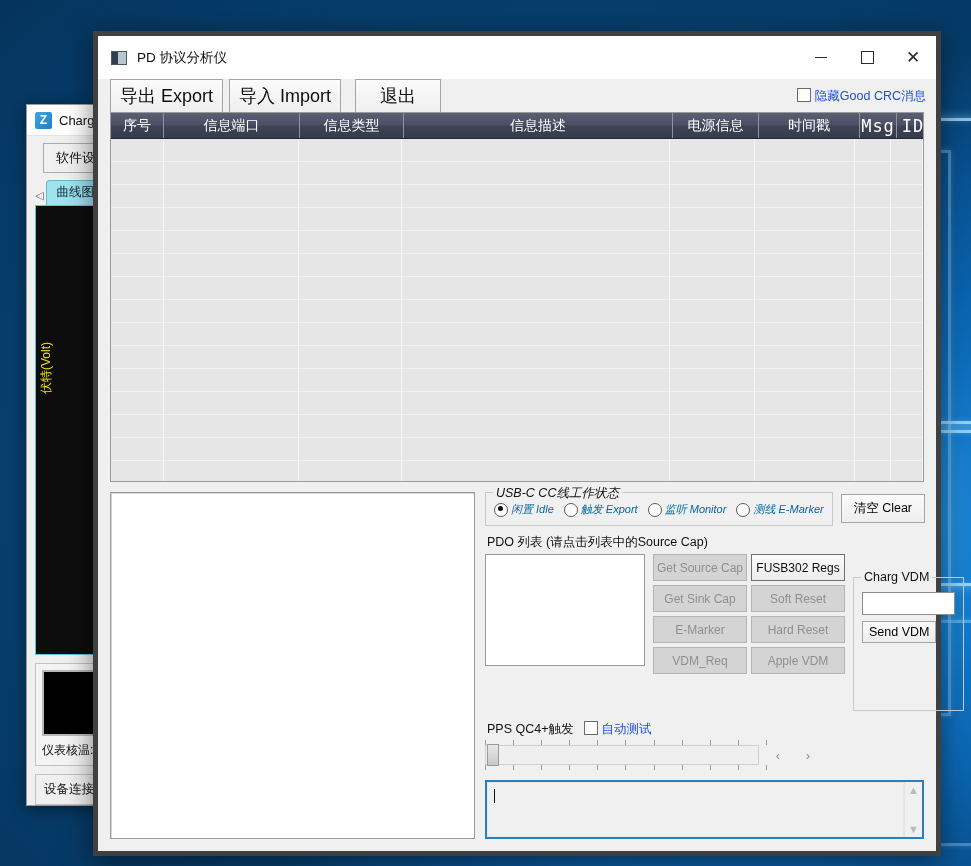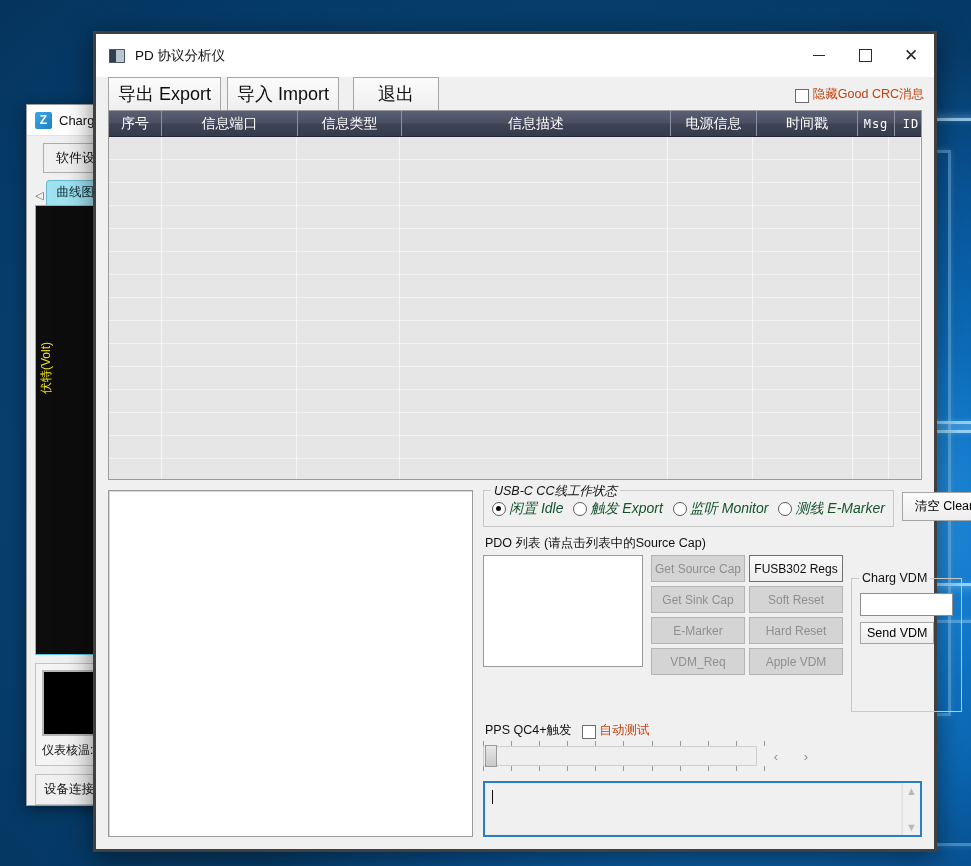--- a/index.html
+++ b/index.html
@@ -119,21 +119,21 @@
     border: 1px solid #c0c0c0; background:#f0f0f0;
     padding: 6px 8px; font-size: 12.5px; color:#111; white-space: nowrap;
   }
 
   
   #pd-window {
     position: absolute;
     left: 93px; top: 31px;
     width: 838px; height: 815px;
     background: #f0f0f0;
-    border: 3px solid #404040;
+    border: 5px solid #404040;
     box-shadow: 0 6px 26px rgba(0,0,0,.5);
     display: flex; flex-direction: column;
   }
   #pd-titlebar {
     height: 43px; background: #ffffff;
     display: flex; align-items: center;
     border-bottom: 1px solid #efefef;
     flex: 0 0 auto;
   }
   .title-icon {
@@ -160,21 +160,21 @@
   }
   .tb-btn {
     border: 1px solid #a5a5a5;
     background: linear-gradient(#fbfbfb, #efefef);
     font-size: 18px; color: #0d0d0d;
     padding: 4px 9px; margin-right: 6px;
     white-space: nowrap; cursor: default;
   }
   .tb-btn.wide { padding: 4px 24px; margin-left: 8px; }
   .tb-spacer { flex: 1 1 auto; }
-  .tb-check { display: flex; align-items: flex-end; font-size: 12.5px; color: #c2410c; white-space: nowrap; }
+  .tb-check { display: flex; align-items: flex-start; font-size: 12.5px; color: #1d4ed8; white-space: nowrap; }
   .cbox {
     width: 12px; height: 12px; border: 1px solid #6b6b6b;
     background: #fff; margin-right: 4px; flex: 0 0 auto;
     display:inline-block;
   }
 
   
   #pd-table-wrap {
     margin: 0 12px; flex: 0 0 auto;
     height: 368px;
@@ -187,21 +187,21 @@
   #pd-table th {
     height: 25px;
     background: linear-gradient(#5a5f73 0%, #4a4f62 48%, #3e4355 52%, #363b4c 100%);
     color: #ffffff;
     font-size: 14px; font-weight: normal;
     border-right: 1px solid #8d92a5;
     border-bottom: 1px solid #22263a;
     padding: 0;
     text-align: center;
   }
-  #pd-table th.mono { font-family: "DejaVu Sans Mono", monospace; font-size: 12px; letter-spacing: 1px; }
+  #pd-table th.mono { font-family: "DejaVu Sans Mono", monospace; font-size: 17px; letter-spacing: 1px; }
   #pd-grid {
     position: absolute; left:0; right:0; top: 26px; bottom: 0;
     background:
       repeating-linear-gradient(to bottom, #e6e6e6 0px, #e6e6e6 22px, #f2f2f2 22px, #f2f2f2 23px);
   }
   .colline { position: absolute; top: 0; bottom: 0; width: 1px; background: #f6f6f6; }
 
   
   #pd-lower {
     flex: 1 1 auto; display: flex; padding: 10px 12px 12px 12px; gap: 10px;
@@ -223,21 +223,21 @@
   .gbox > .glabel {
     position: absolute; top: -8px; left: 7px;
     background: #f0f0f0; padding: 0 3px;
     font-size: 12.5px; color: #111; white-space: nowrap;
   }
 
   .row-top { display: flex; align-items: flex-start; gap: 8px; }
   #cc-group { flex: 1 1 auto; padding-top: 6px; font-style: italic; }
   .radio-row { display: flex; align-items: center; gap: 10px; padding-top: 3px; }
   .radio {
-    display: flex; align-items: center; font-size: 14px; color: #14532d;
+    display: flex; align-items: center; font-size: 11px; color: #0369a1;
     white-space: nowrap;
   }
   .rb {
     width: 12px; height: 12px; border-radius: 50%;
     border: 1px solid #5a5a5a; background: #fff;
     margin-right: 3px; flex: 0 0 auto; position: relative;
   }
   .rb.on::after {
     content:""; position: absolute; left: 2.5px; top: 2.5px;
     width: 5px; height: 5px; border-radius: 50%; background: #0a0a0a;

